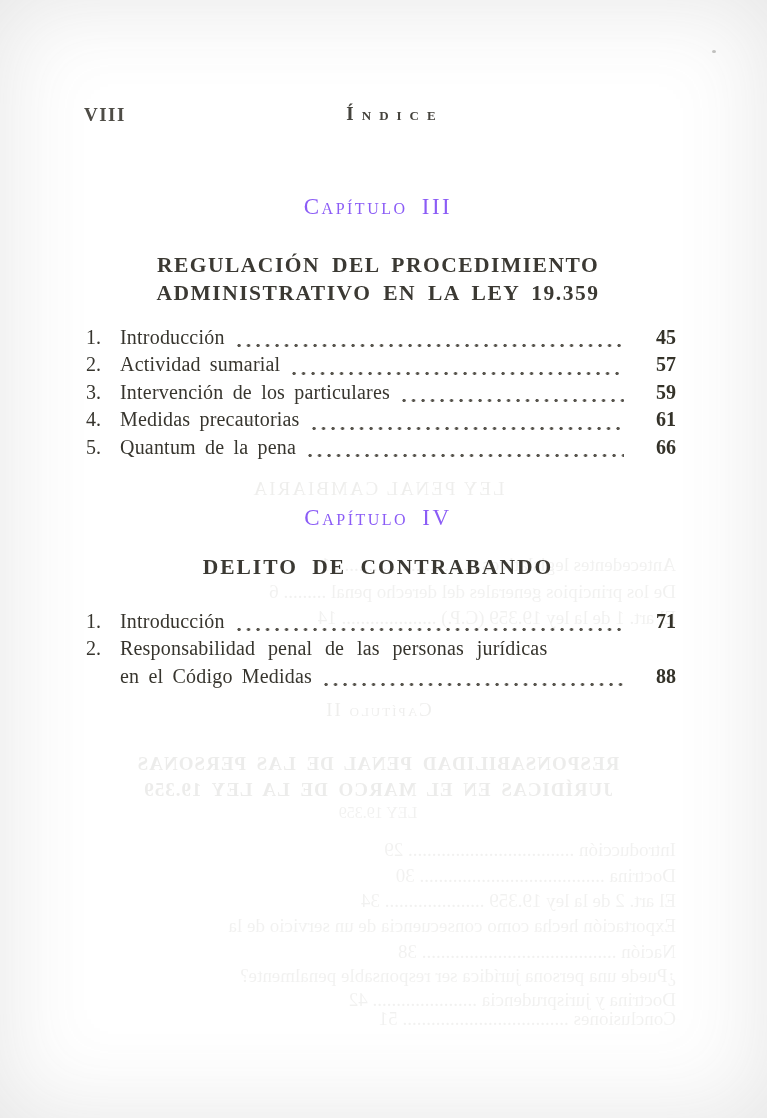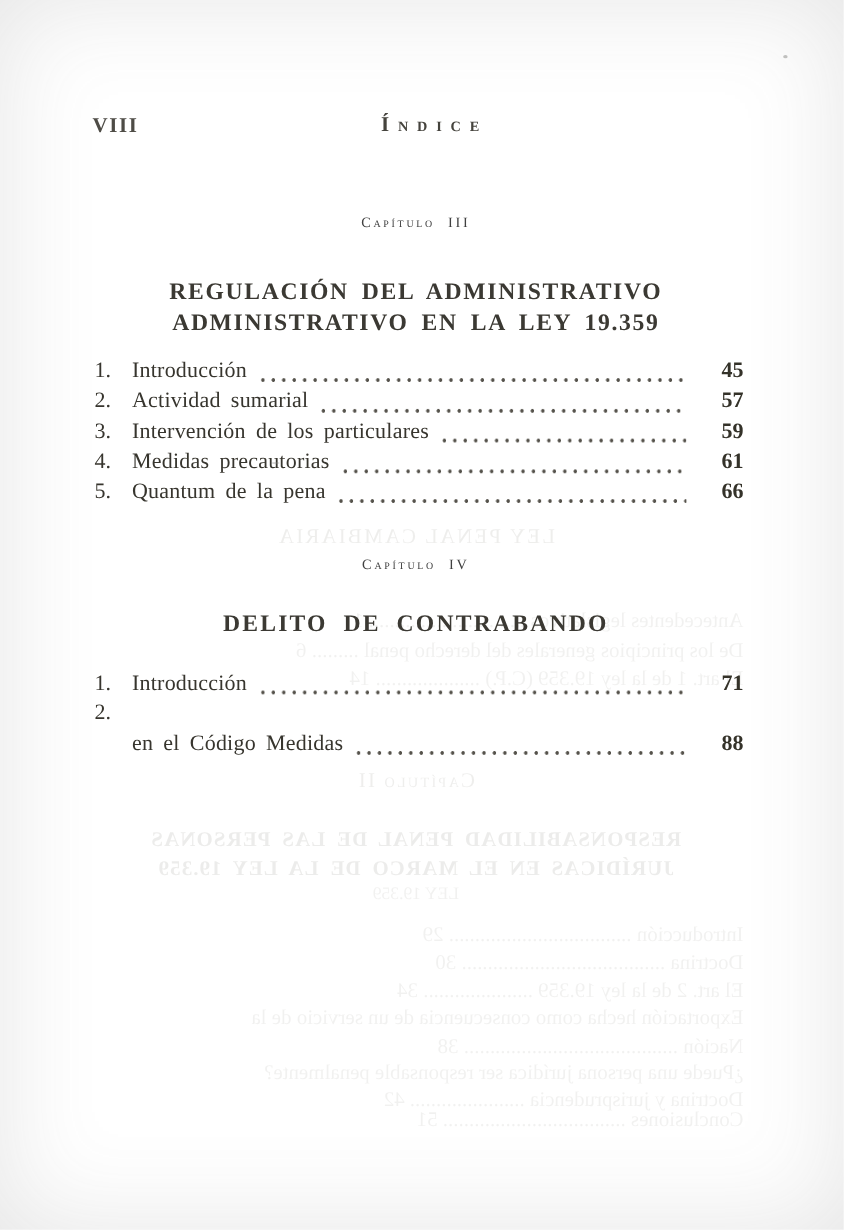--- a/index.html
+++ b/index.html
@@ -18,21 +18,21 @@
       radial-gradient(ellipse 620px 520px at 46% 40%, #edecе8 0%, rgba(237,236,232,0) 70%),
       #e8e7e3;
   }
   .vignette{position:absolute;inset:0;pointer-events:none;box-shadow:inset 0 0 90px rgba(95,95,92,.16);}
   .abs{position:absolute;}
   .center{left:0;width:756px;text-align:center;}
 
   .folio{left:84px;top:104px;font-size:19px;font-weight:600;letter-spacing:1.5px;color:#4e4c46;}
   .running-head{top:103px;font-size:19px;font-weight:600;font-variant:small-caps;letter-spacing:8px;color:#45433d;padding-left:17px;}
 
-  .chapter-head{font-size:13px;font-variant:small-caps;letter-spacing:2.5px;word-spacing:6px;color:#404040;}
+  .chapter-head{font-size:23px;font-variant:small-caps;letter-spacing:2.5px;word-spacing:6px;color:#8b5cf6;}
   .section-title{font-size:21.5px;font-weight:700;letter-spacing:1.5px;word-spacing:5px;color:#3b3933;line-height:27.5px;}
 
   .toc{left:86px;width:590px;font-size:20px;color:#37352e;}
   .toc-row{display:flex;align-items:baseline;height:27.4px;}
   .toc-num{width:34px;flex:none;}
   .toc-text{letter-spacing:.2px;word-spacing:4px;white-space:nowrap;text-align:center;}
   .toc-text.wide{word-spacing:7.5px;}
   .indent{width:34px;flex:none;}
   .leader{flex:1;align-self:flex-end;height:7px;margin:0 10px 4px 12px;
     background-image:radial-gradient(circle at 2px 3.5px,#55524b 1.35px,rgba(0,0,0,0) 1.9px);
@@ -68,21 +68,21 @@
   <div class="ghost ghost-row" style="top:965px">¿Puede una persona jurídica ser responsable penalmente?</div>
   <div class="ghost ghost-row" style="top:989px">Doctrina y jurisprudencia ...................... 42</div>
   <div class="ghost ghost-row" style="top:1008px">Conclusiones ................................... 51</div>
 </div>
 
 <div class="abs folio">VIII</div>
 <div class="abs center running-head">Índice</div>
 
 <div class="abs center chapter-head" style="top:194px">Capítulo III</div>
 <div class="abs center section-title" style="top:252px">
-  <div>REGULACIÓN DEL ADMINISTRATIVO</div>
+  <div>REGULACIÓN DEL PROCEDIMIENTO</div>
   <div>ADMINISTRATIVO EN LA LEY 19.359</div>
 </div>
 
 <div class="abs toc" style="top:326px">
   <div class="toc-row">
     <span class="toc-num">1.</span>
     <span class="toc-text">Introducción</span>
     <span class="leader"></span>
     <span class="toc-page">45</span>
   </div>
@@ -117,20 +117,21 @@
 
 <div class="abs toc" style="top:610px">
   <div class="toc-row">
     <span class="toc-num">1.</span>
     <span class="toc-text">Introducción</span>
     <span class="leader"></span>
     <span class="toc-page">71</span>
   </div>
   <div class="toc-row">
     <span class="toc-num">2.</span>
+    <span class="toc-text wide">Responsabilidad penal de las personas jurídicas</span>
   </div>
   <div class="toc-row">
     <span class="indent"></span>
     <span class="toc-text">en el Código Medidas</span>
     <span class="leader"></span>
     <span class="toc-page">88</span>
   </div>
 </div>
 
 <div class="speck" style="left:712px;top:50px;width:4px;height:3px;opacity:.5"></div>

